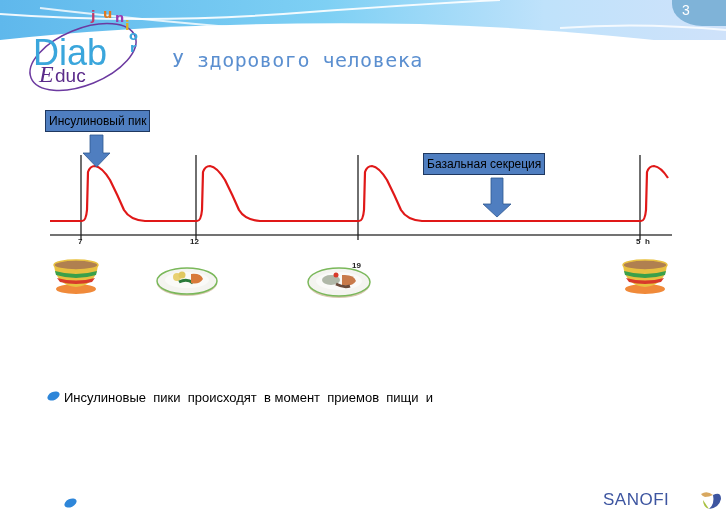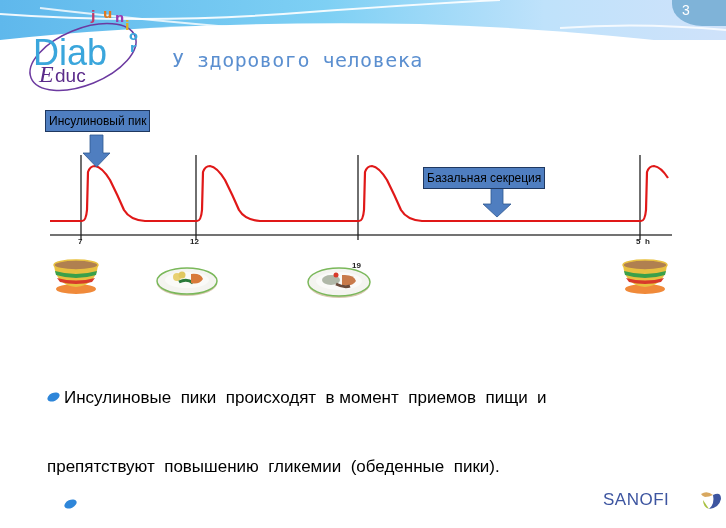--- a/index.html
+++ b/index.html
@@ -5,21 +5,21 @@
   html, body { margin:0; padding:0; }
   body { width:726px; height:528px; position:relative; overflow:hidden; background:#ffffff; font-family:"Liberation Sans", sans-serif; }
   .header-bg { position:absolute; left:0; top:0; width:726px; height:70px; overflow:hidden; }
   .slide-num { position:absolute; left:672px; top:0; width:58px; height:26px; background:#7fb3d8; border-radius:0 0 0 30px / 0 0 0 22px; }
   .slide-num span { position:absolute; left:10px; top:2px; color:#ffffff; font-size:14px; }
   .logo { position:absolute; left:25px; top:2px; width:135px; height:95px; }
   .title { position:absolute; left:172px; top:48px; color:#5b8fd0; font-family:"DejaVu Sans Mono", monospace; font-size:20px; letter-spacing:0.5px; white-space:nowrap; }
   .callout { position:absolute; background:#4f7ec0; border:1px solid #1f3860; color:#000; font-size:12px; padding:2px 3px; white-space:nowrap; line-height:16px; }
   .tick { position:absolute; top:237px; font-size:8px; font-weight:bold; color:#222; }
   .food { position:absolute; }
-  .bullet-text { position:absolute; font-size:17px; color:#000; line-height:23px; }
+  .bullet-text { position:absolute; font-size:13px; color:#000; line-height:23px; }
   .bullet-dot { display:inline-block; width:13px; height:8px; background:#2e86d9; border-radius:50%; transform:rotate(-25deg); margin-right:4px; vertical-align:2px; }
   .sanofi { position:absolute; left:603px; top:489px; display:flex; align-items:center;gap:24px; }
   .sanofi-text { color:#3d55a0; font-size:17px; letter-spacing:0.5px; }
 </style>
 </head>
 <body>
 
 <div class="header-bg">
   <svg width="726" height="70" viewBox="0 0 726 70">
     <defs>
@@ -74,21 +74,21 @@
              L197,221 Q201,221 202,210 L203,172 Q205,166 210,166 Q217,167 225,180 Q233,196 239,210 Q245,220 260,221
              L359,221 Q363,221 364,210 L365,172 Q367,166 372,166 Q379,167 387,180 Q395,196 401,210 Q407,220 422,221
              L641,221 Q645,221 646,210 L647,172 Q649,166 654,166 Q661,167 668,178" fill="none" stroke="#e01818" stroke-width="2.2" stroke-linejoin="round"></path>
 
     <path d="M90,135 L103,135 L103,153 L110,153 L96.5,167 L83,153 L90,153 Z" fill="#4f7ec0" stroke="#2e5890" stroke-width="0.8"></path>
 
     <path d="M491,178 L503,178 L503,204 L511,204 L497,217 L483,204 L491,204 Z" fill="#4f7ec0" stroke="#2e5890" stroke-width="0.8"></path>
   </svg>
 
   <div class="callout" style="left:45px;top:110px;">Инсулиновый пик</div>
-  <div class="callout" style="left:423px;top:167px;">Базальная секреция</div>
+  <div class="callout" style="left:423px;top:153px;">Базальная секреция</div>
 
   <div class="tick" style="left:78px;">7</div>
   <div class="tick" style="left:190px;">12</div>
   <div class="tick" style="left:352px;margin-top:24px;">19</div>
   <div class="tick" style="left:636px;white-space:pre;">5  h</div>
 
   <svg class="food" style="left:50px;top:255px;" width="52" height="40" viewBox="0 0 52 40">
     <ellipse cx="26" cy="34" rx="20" ry="5" fill="#f08a3a"></ellipse>
     <path d="M4,10 Q26,16 48,10 Q46,30 26,32 Q6,30 4,10 Z" fill="#e8c040"></path>
     <path d="M5,16 Q26,22 47,16 L46,20 Q26,26 6,20 Z" fill="#3aa04a"></path>
@@ -119,21 +119,20 @@
     <path d="M4,10 Q26,16 48,10 Q46,30 26,32 Q6,30 4,10 Z" fill="#e8c040"></path>
     <path d="M5,16 Q26,22 47,16 L46,20 Q26,26 6,20 Z" fill="#3aa04a"></path>
     <path d="M7,23 Q26,28 45,23 L42,27 Q26,31 10,27 Z" fill="#d83a2a"></path>
     <ellipse cx="26" cy="10" rx="22" ry="5" fill="#b08050"></ellipse>
     <ellipse cx="26" cy="10" rx="22" ry="5" fill="none" stroke="#e8c040" stroke-width="1.5"></ellipse>
   </svg>
 </div>
 
 <div class="bullet-text" style="left:47px;top:340px;white-space:pre;">
   <div><span class="bullet-dot"></span><span>Инсулиновые  пики  происходят  в момент  приемов  пищи  и</span></div>
-  <div>препятствуют  повышению  гликемии  (обеденные  пики).</div>
 </div>
 
 <div class="bullet-text" style="left:64px;top:447px;white-space:pre;">
   <div><span class="bullet-dot"></span></div>
   
 </div>
 
 <div class="sanofi">
   <span class="sanofi-text">SANOFI</span>
   <svg width="24" height="22" viewBox="0 0 24 22" style="margin-left:6px;">

